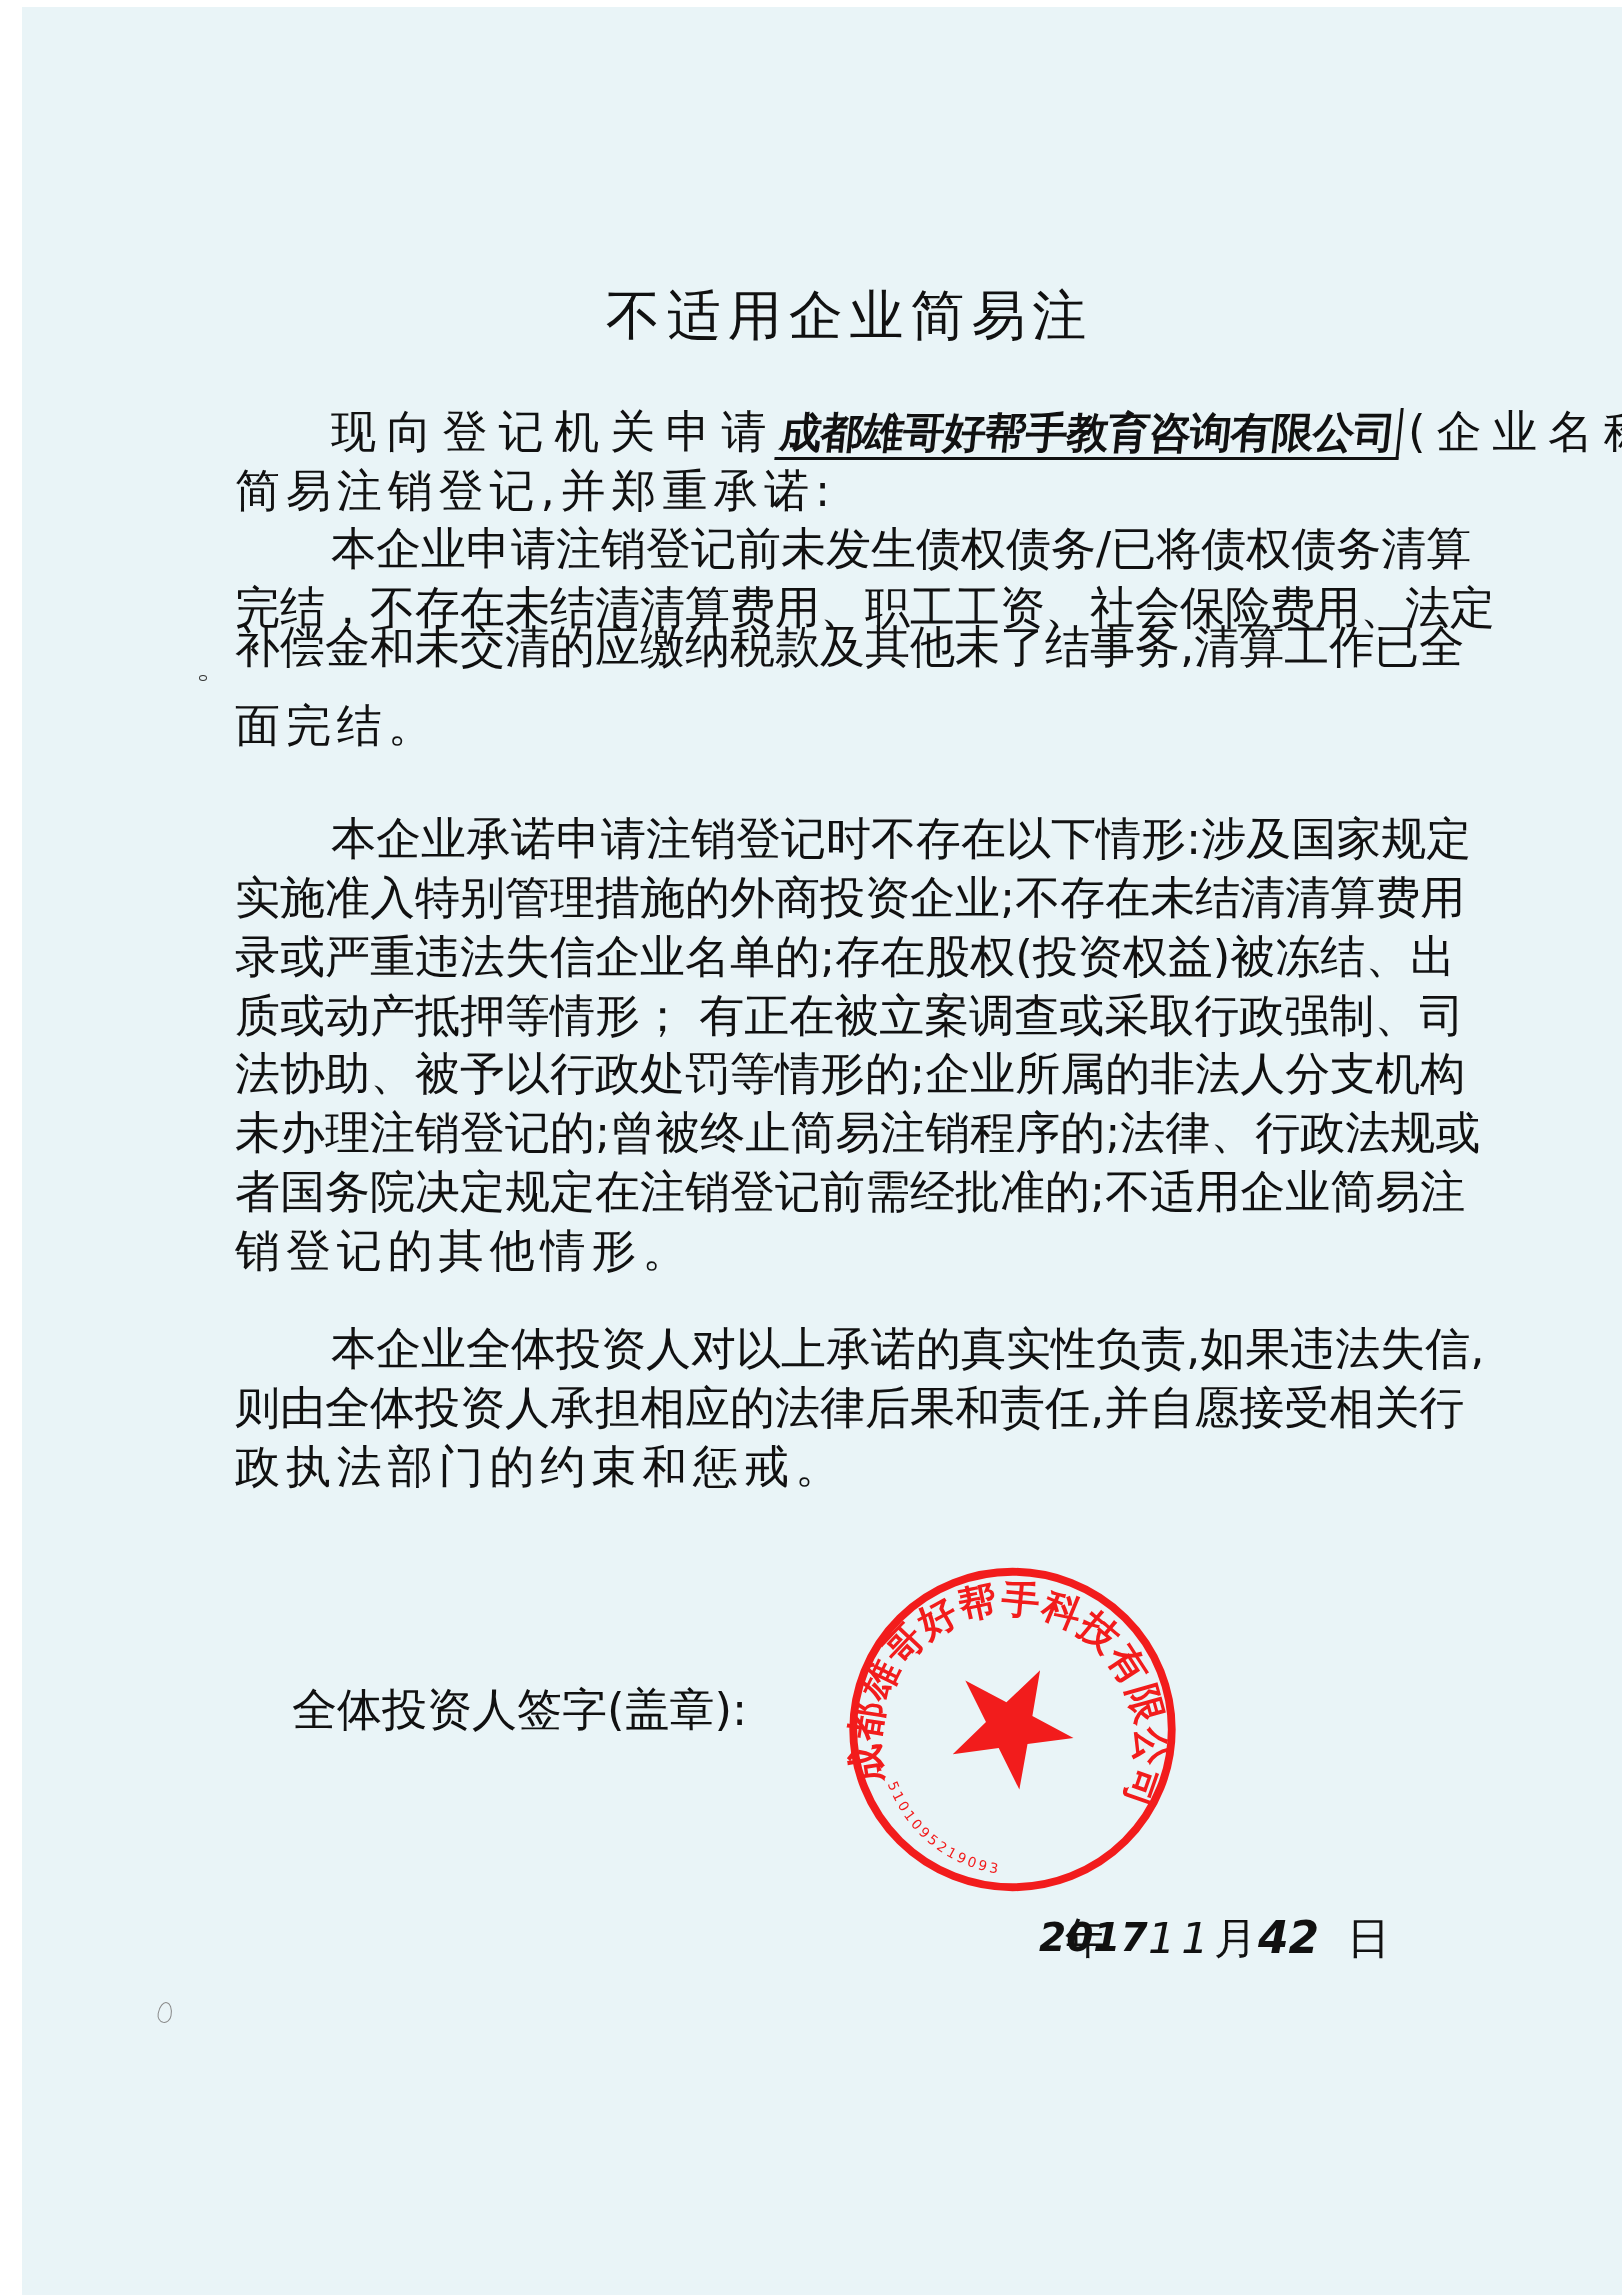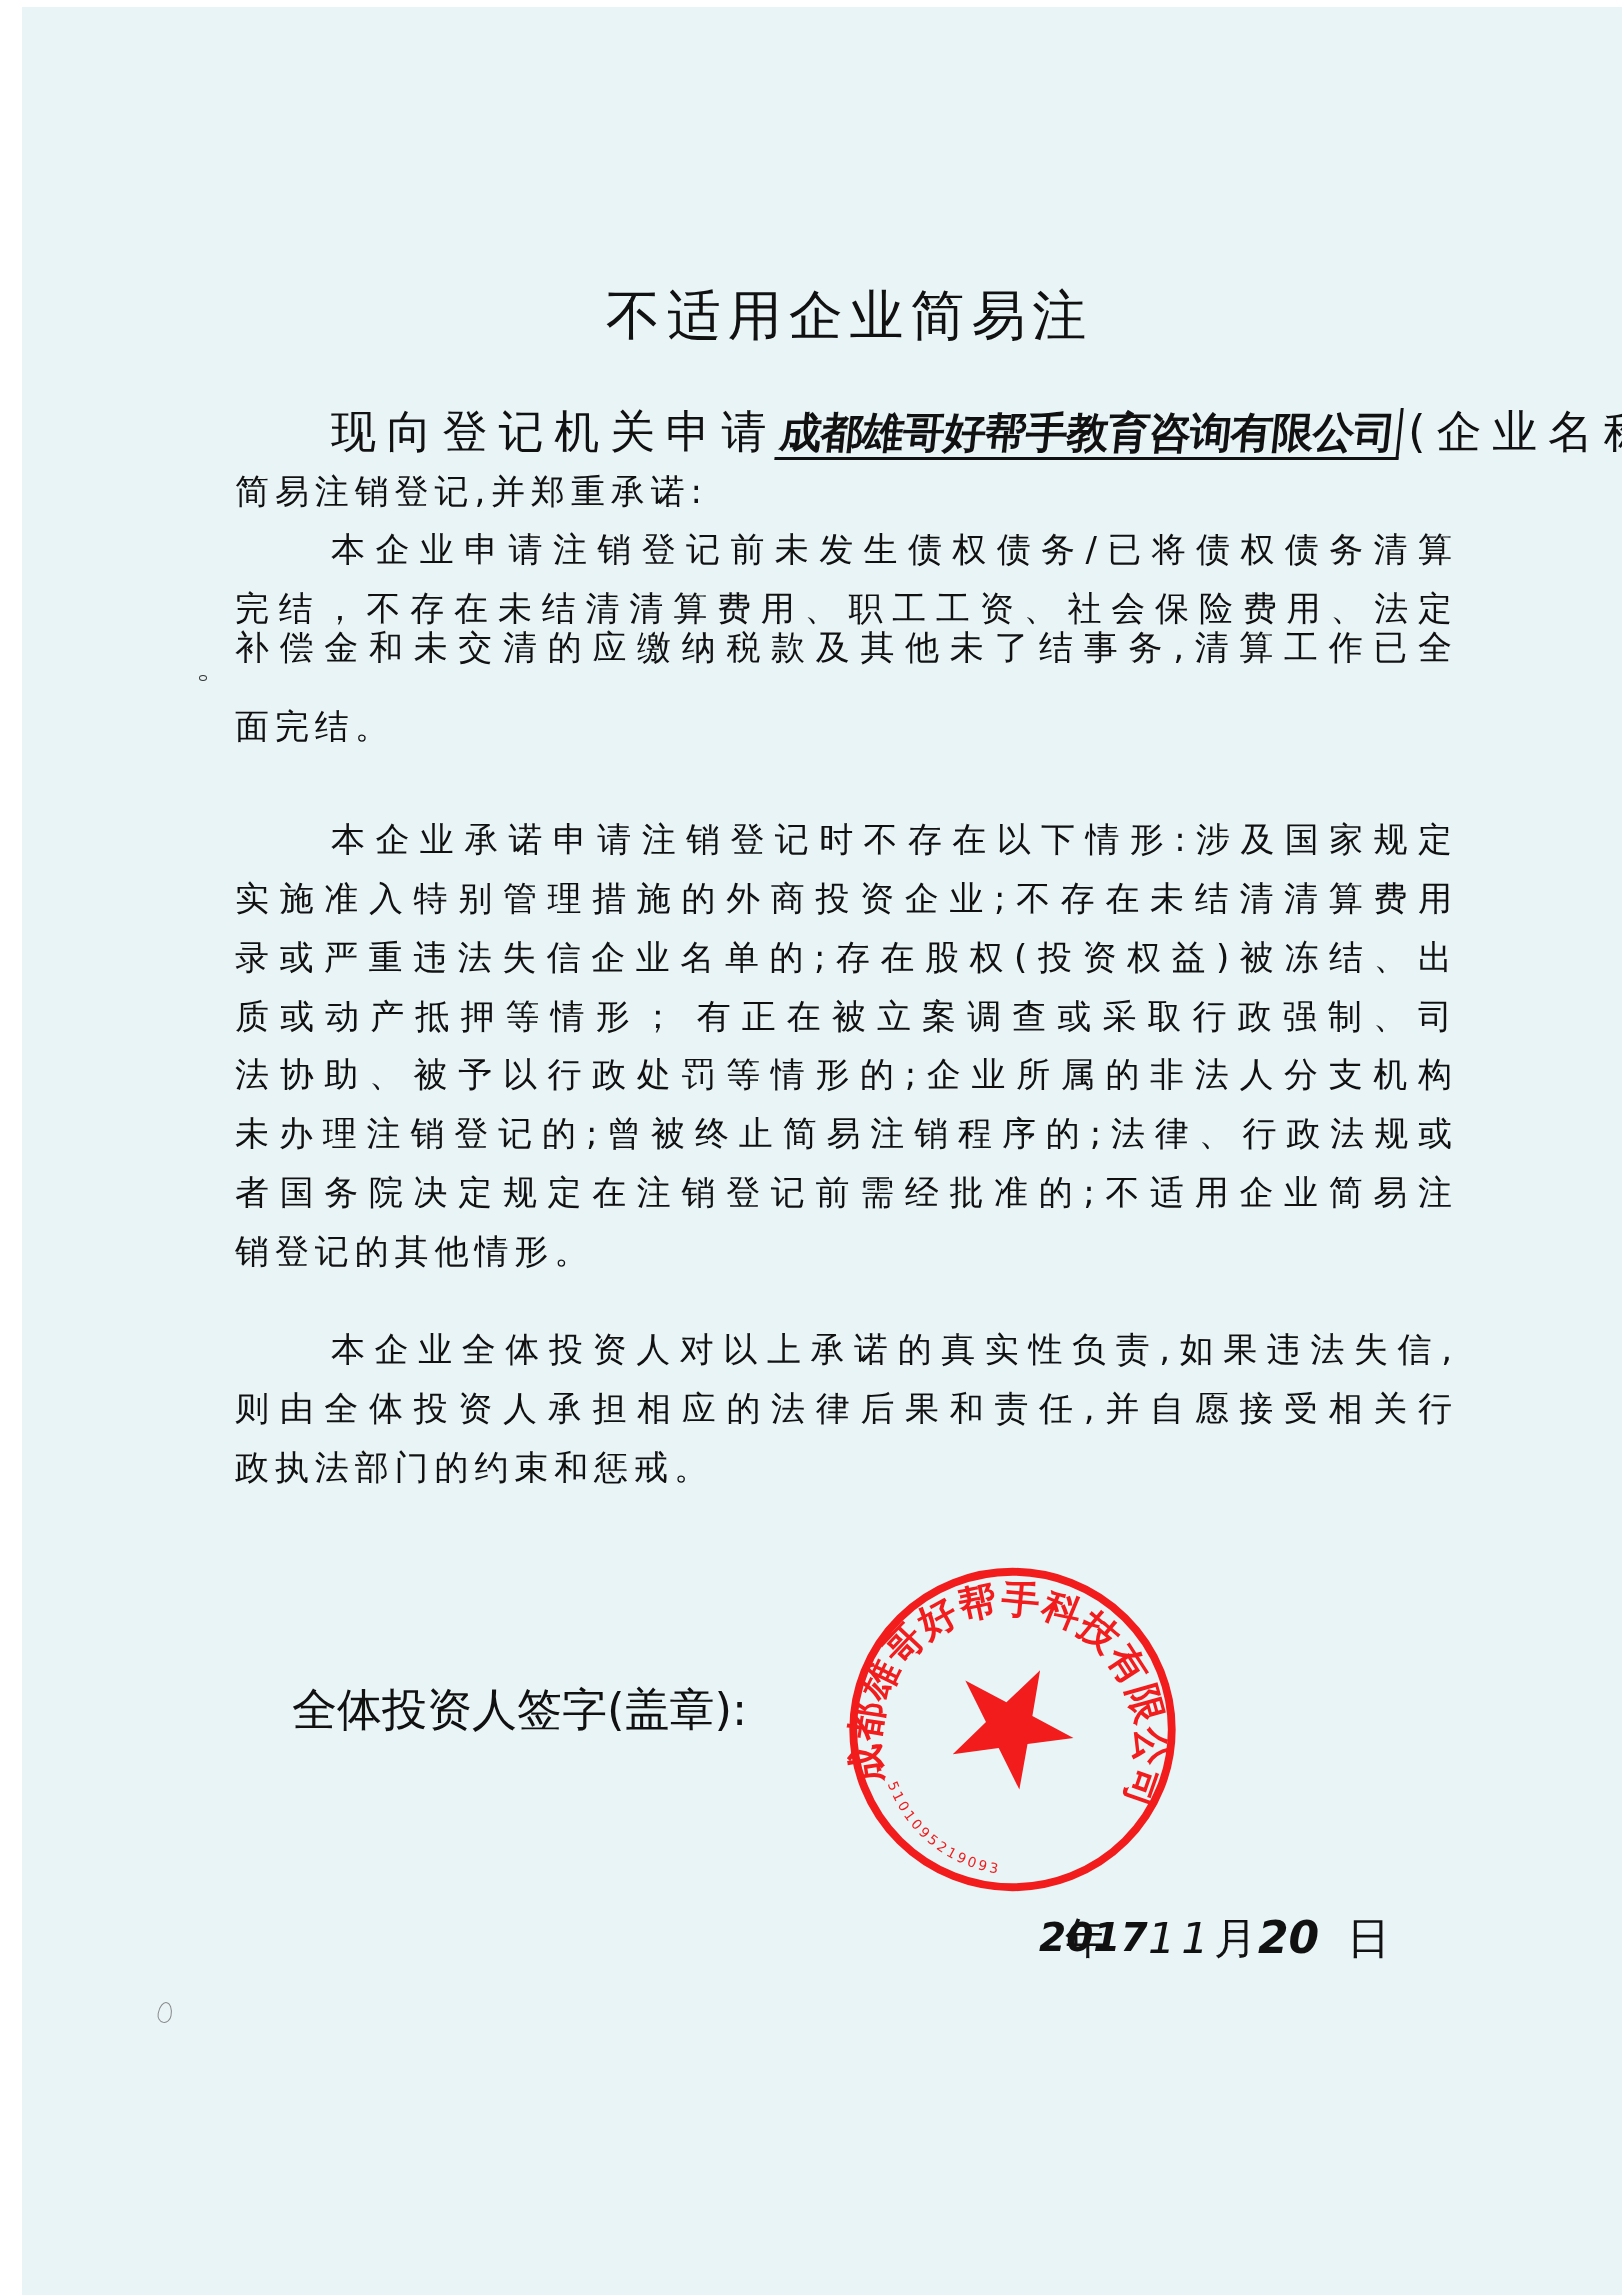--- a/index.html
+++ b/index.html
@@ -13,21 +13,21 @@
     position:absolute; left:22px; top:7.4px; width:1601px; height:2288px;
     background:#e9f4f7;
   }
   .title {
     position:absolute; left:606px; top:248px; width:491px;
     font-size:54px; letter-spacing:6.9px; line-height:64px; white-space:nowrap;
     font-family:"DejaVu Sans","Liberation Sans",sans-serif; font-weight:normal;
   }
   .line {
     position:absolute; left:235px; width:1217px; height:54px;
-    font-size:34px; line-height:54px; white-space:nowrap;
+    font-size:45px; line-height:54px; white-space:nowrap;
     text-align:justify; text-align-last:justify;
     font-family:"DejaVu Sans","Liberation Sans",sans-serif;
   }
   .line.indent { left:331px; width:1121px; }
   .line.short { text-align:left; text-align-last:left; letter-spacing:5.9px; width:auto; }
   .company {
     display:inline-block; font-family:"DejaVu Sans","Liberation Sans",sans-serif;
     font-weight:bold; font-size:42px; letter-spacing:-1px;
     border-bottom:3.4px solid #111; line-height:49px; padding:0 2.9px;
     transform:skewX(-6deg);
@@ -100,18 +100,18 @@
   </text>
   <text font-family="DejaVu Sans, Liberation Sans, sans-serif" font-size="28" fill="#f21c1c" letter-spacing="6">
     <textPath href="#arcBottom" startOffset="5%">5101095219093</textPath>
   </text>
 </svg>
 
 <span class="date hand" style="left:1039px; font-size:39px;">2017</span>
 <span class="date" style="left:1065px;">年</span>
 <span class="date hand" style="left:1148px; font-weight:normal; letter-spacing:5.9px;">11</span>
 <span class="date" style="left:1214px;">月</span>
-<span class="date hand" style="left:1258px; font-size:44px;">20</span>
+<span class="date hand" style="left:1258px; font-size:44px;">42</span>
 <span class="date" style="left:1347px;">日</span>
 
 <div class="pen-mark"></div>
 <div class="dot" style="left:199px; top:675px;"></div>
 
 
 </body></html>

